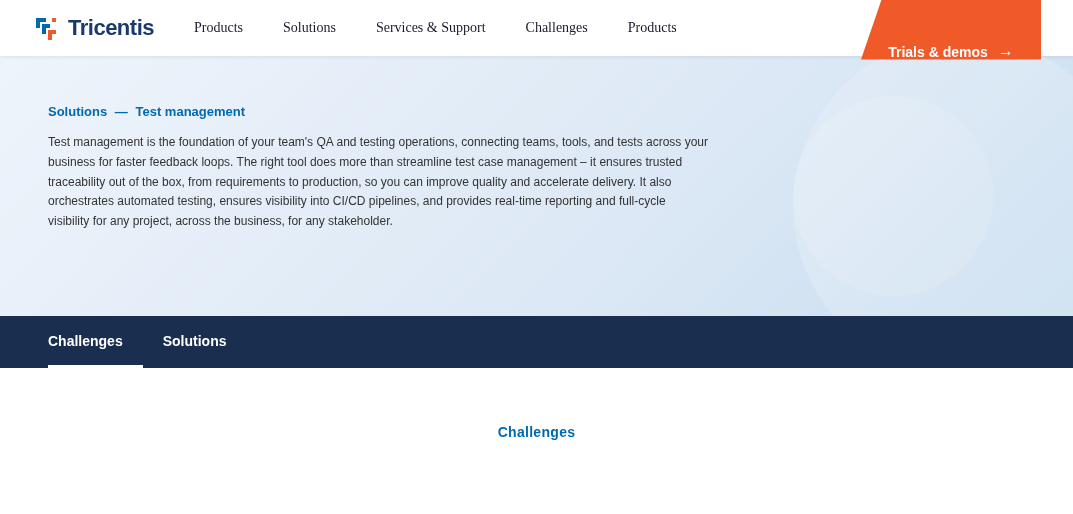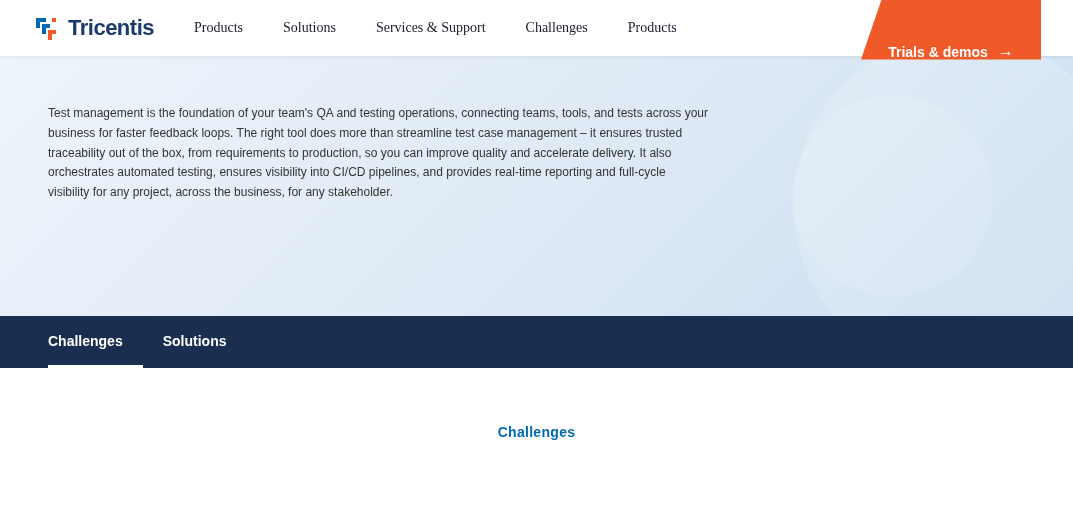--- a/index.html
+++ b/index.html
@@ -197,20 +197,25 @@
     <a class="nav-item">Products</a>
   </nav>
 
   <div class="navbar-cta">
     <span>Trials &amp; demos</span>
     <span class="cta-arrow">→</span>
   </div>
 </nav>
 
 <section class="hero">
+  <div class="breadcrumb">
+    <span>Solutions</span>
+    <span class="breadcrumb-sep">—</span>
+    <span class="breadcrumb-current">Test management</span>
+  </div>
   <p class="hero-desc">Test management is the foundation of your team's QA and testing operations, connecting teams, tools, and tests across your business for faster feedback loops. The right tool does more than streamline test case management – it ensures trusted traceability out of the box, from requirements to production, so you can improve quality and accelerate delivery. It also orchestrates automated testing, ensures visibility into CI/CD pipelines, and provides real-time reporting and full-cycle visibility for any project, across the business, for any stakeholder.</p>
 </section>
 
 <div class="tabs-bar">
   <div class="tab-item active">Challenges</div>
   <div class="tab-item">Solutions</div>
 </div>
 
 <div class="challenges-bg">
   <div class="challenges-section">

